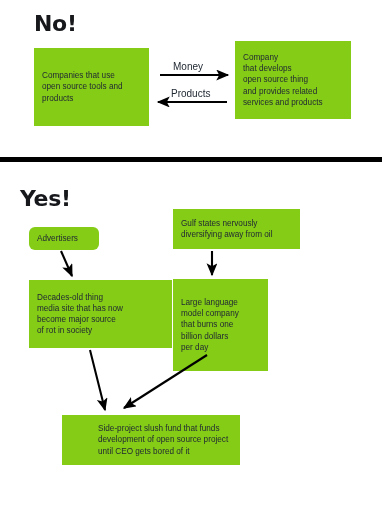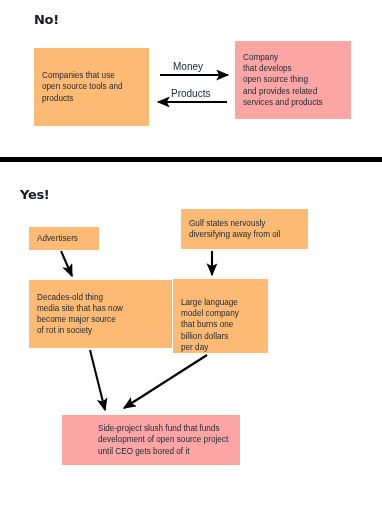--- a/index.html
+++ b/index.html
@@ -18,21 +18,21 @@
   .canvas {
     position: absolute;
     left: 0; top: 0;
     width: 382px;
     height: 512px;
   }
   .section-title {
     position: absolute;
     font-family: "DejaVu Sans", sans-serif;
     font-weight: bold;
-    font-size: 13px;
+    font-size: 22px;
     letter-spacing: -0.3px;
     color: #16181c;
     line-height: 1;
   }
   #title-no  { left: 34px; top: 13px; }
   #title-yes { left: 20px; top: 188px; }
 
   .divider {
     position: absolute;
     left: 0;
@@ -49,52 +49,52 @@
     line-height: 11.2px;
     color: #222a33;
     padding: 0;
     display: flex;
     align-items: center;
   }
   .node .node-text {
     display: block;
     white-space: pre-line;
   }
-  .blue  { background: #fdba74; }
-  .green { background: #fca5a5; }
+  .blue  { background: #84cc16; }
+  .green { background: #84cc16; }
 
   
   #node-consumers {
     left: 34px; top: 48px; width: 115px; height: 78px;
   }
   #node-consumers .node-text { padding-left: 8px; }
 
   #node-vendor {
     left: 235px; top: 41px; width: 116px; height: 78px;
   }
   #node-vendor .node-text { padding-left: 8px; }
 
   
   #node-advertisers {
-    left: 29px; top: 227px; width: 70px; height: 23px;
+    left: 29px; top: 227px; width: 70px; height: 23px; border-radius: 6px;
   }
   #node-advertisers .node-text { padding-left: 8px; }
 
   #node-social {
     left: 29px; top: 280px; width: 143px; height: 68px;
   }
   #node-social .node-text { padding-left: 8px; }
 
   #node-gulf {
-    left: 173px; top: 209px; width: 127px; height: 40px; margin-left: 8px;
+    left: 173px; top: 209px; width: 127px; height: 40px;
   }
   #node-gulf .node-text { padding-left: 8px; }
 
   #node-llm {
-    left: 173px; top: 279px; width: 95px; height: 74px; align-items: flex-end;
+    left: 173px; top: 279px; width: 95px; height: 92px;
   }
   #node-llm .node-text { padding-left: 8px; }
 
   #node-slush {
     left: 62px; top: 415px; width: 178px; height: 50px;
   }
   #node-slush .node-text { padding-left: 8px; margin-left: 28px; }
 
   
   .edge-label {

